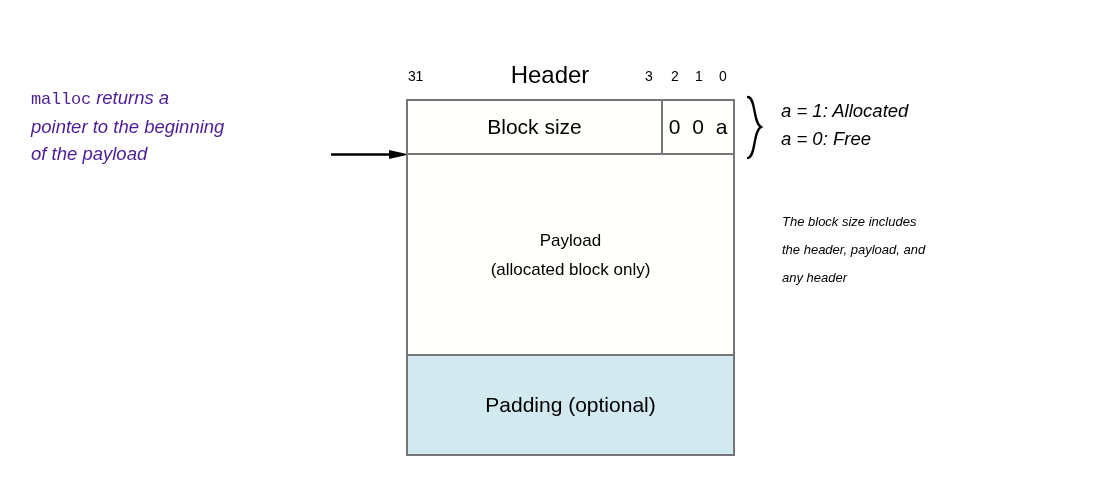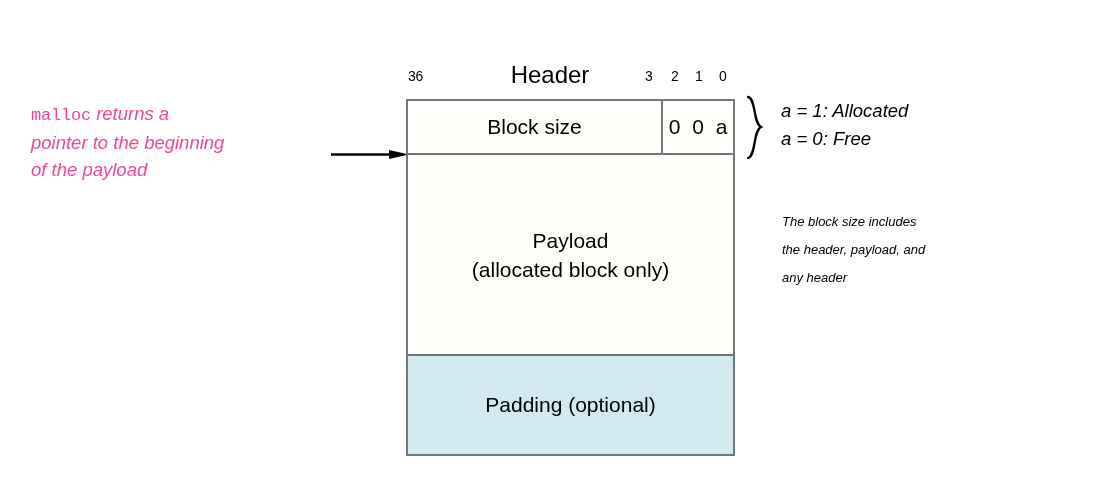--- a/index.html
+++ b/index.html
@@ -15,26 +15,26 @@
     font-family: "Liberation Sans", sans-serif;
     color: #000000;
   }
 
   
   .abs { position: absolute; }
 
   
   #left-note {
     left: 31px;
-    top: 100px;
+    top: 84px;
     width: 300px;
     font-size: 18.5px;
     line-height: 27px;
     font-style: italic;
-    color: #ec4899;
+    color: #4c1d95;
   }
   #left-note .mono {
     font-family: "Liberation Mono", "DejaVu Sans Mono", monospace;
     font-style: normal;
     font-size: 17px;
     letter-spacing: -0.2px;
   }
 
   
   #malloc-arrow {
@@ -135,21 +135,21 @@
     font-size: 21px;
     line-height: 1.25;
     text-align: center;
     color: #000;
   }
   #flagbits-text {
     font-size: 21px;
     letter-spacing: 3px;
     padding-left: 3px;
   }
-  #payload-text { font-size: 21px; line-height: 29px; }
+  #payload-text { font-size: 17px; line-height: 29px; }
   #padding-text { font-size: 21px; }
 
   
   #flag-brace {
     left: 744px;
     top: 95px;
     width: 26px;
     height: 66px;
   }
   #flag-legend {
@@ -178,21 +178,21 @@
   <span class="mono">malloc</span><span> returns a</span><br>
   <span>pointer to the beginning</span><br>
   <span>of the payload</span>
 </div>
 
 <svg class="abs" id="malloc-arrow" viewBox="0 0 78 9">
   <line x1="0" y1="4.5" x2="64" y2="4.5" stroke="#000" stroke-width="2.4"></line>
   <polygon points="58,0 78,4.5 58,9" fill="#000"></polygon>
 </svg>
 
-<div class="abs" id="label-31">36</div>
+<div class="abs" id="label-31">31</div>
 <div class="abs" id="label-header">Header</div>
 <div class="abs bitlabel" id="bit-3">3</div>
 <div class="abs bitlabel" id="bit-2">2</div>
 <div class="abs bitlabel" id="bit-1">1</div>
 <div class="abs bitlabel" id="bit-0">0</div>
 
 <div class="abs" id="block">
 
   <div class="cell" id="header-row">
     <div class="inner">

